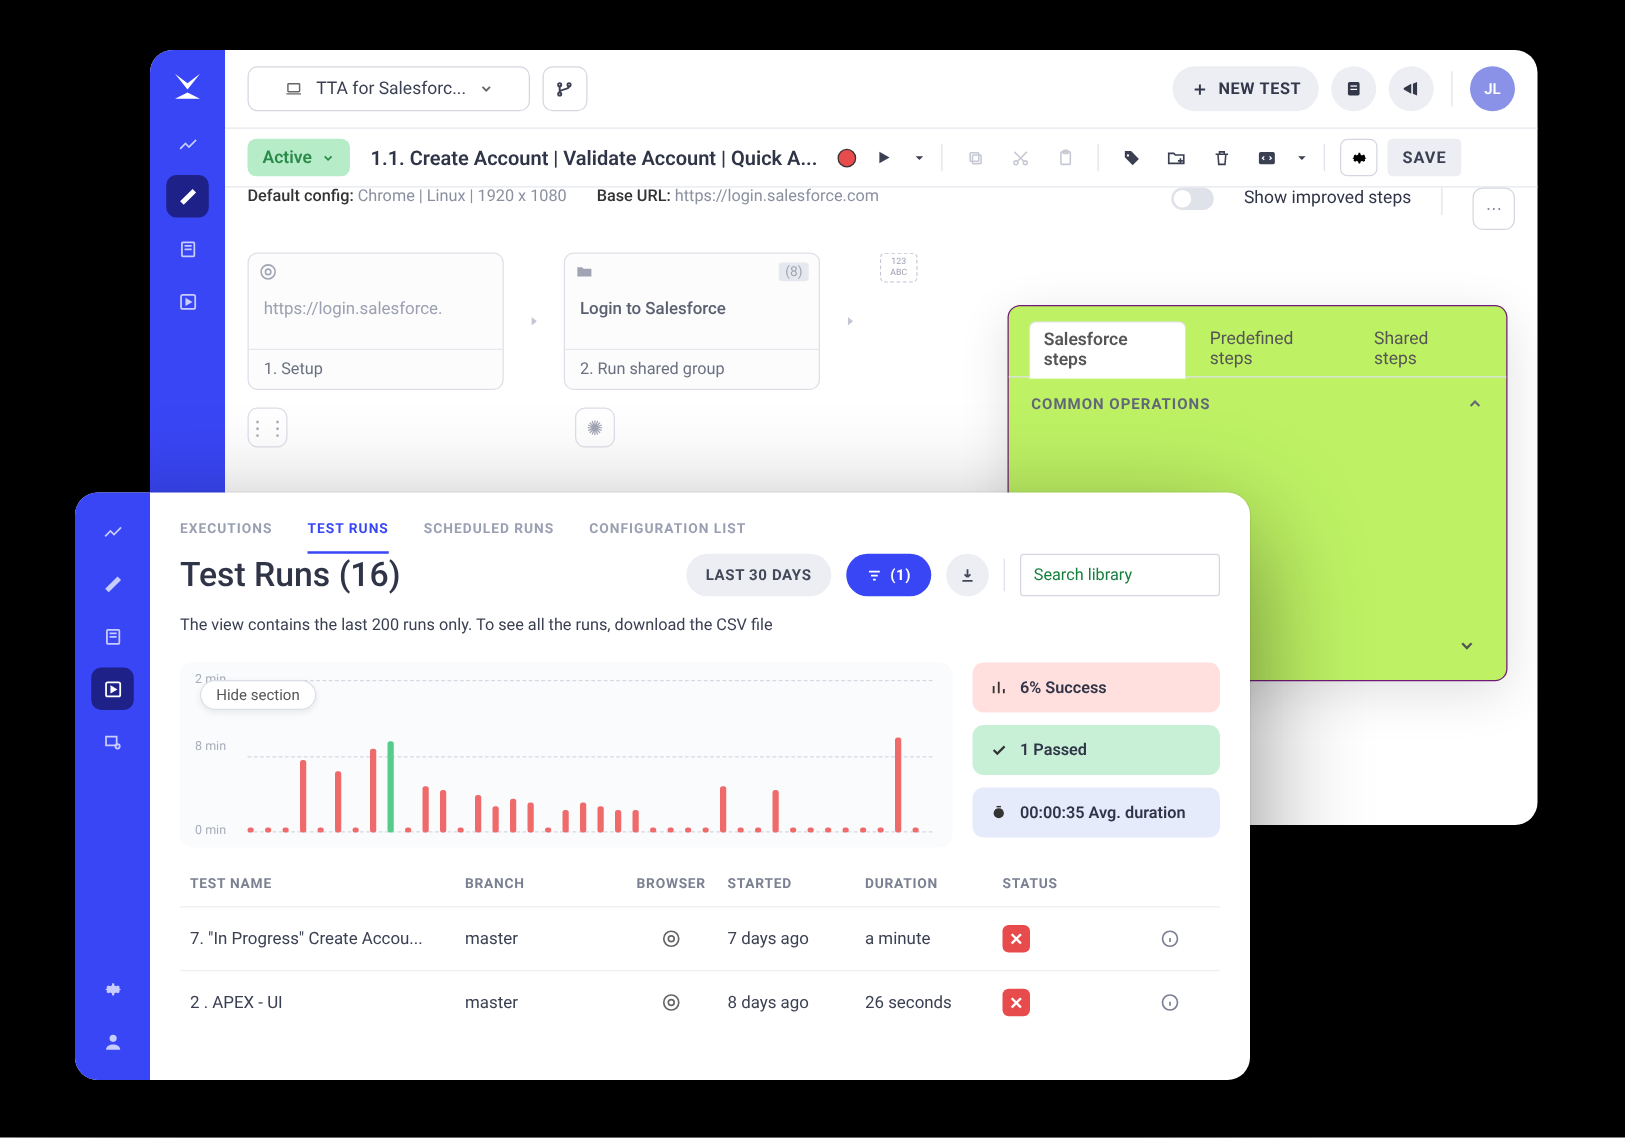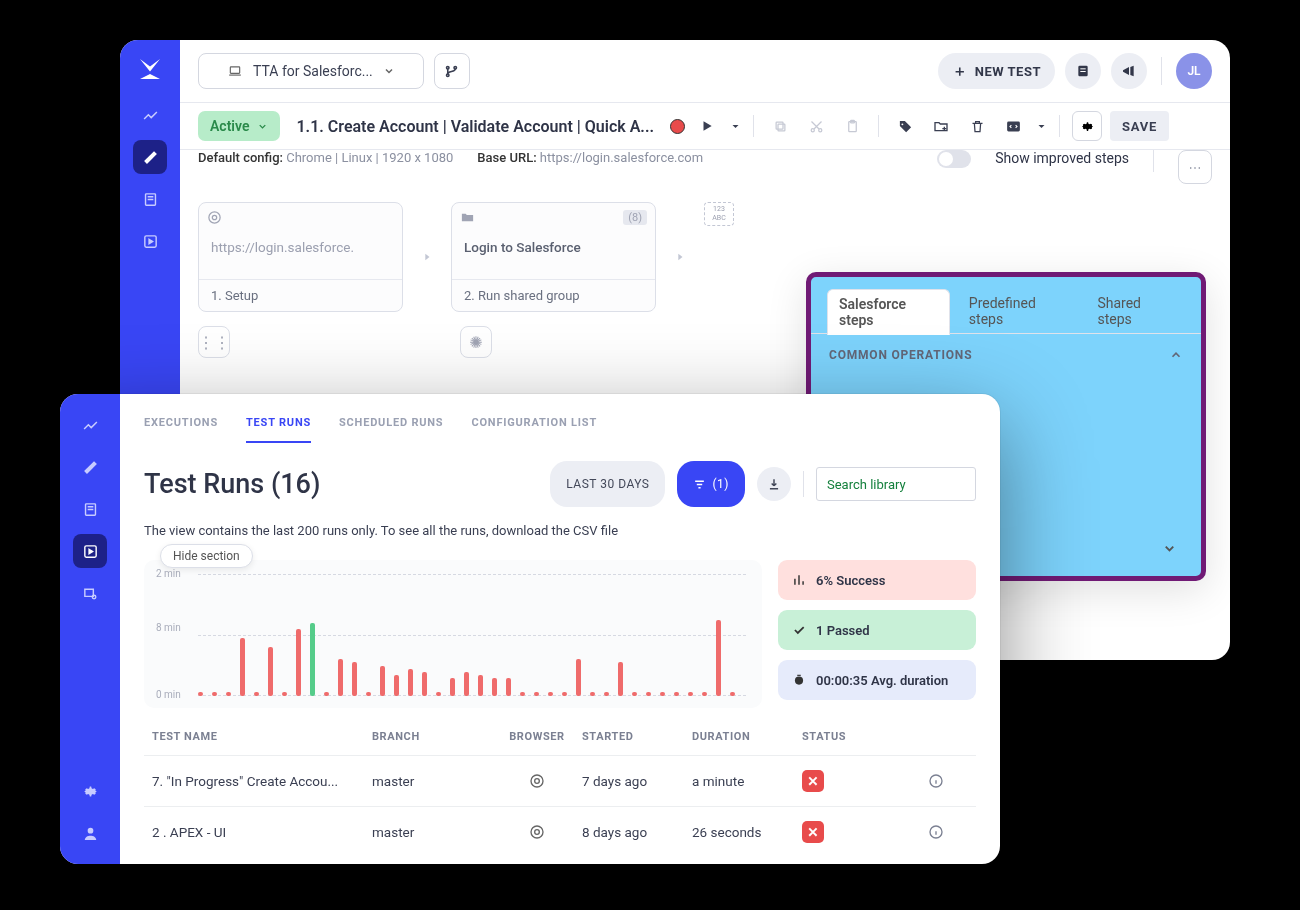--- a/index.html
+++ b/index.html
@@ -44,37 +44,37 @@
 
 .steps{margin-left:60px;padding:0 18px;display:flex;gap:14px;align-items:flex-start}
 .step{width:205px;border:1px solid #dcdfe8;border-radius:8px;background:#fcfcfd}
 .step .hd{height:28px;display:flex;align-items:center;padding:0 8px;gap:6px;color:#a0a4b4}
 .step .body{padding:8px 12px 6px;color:#9ca0b0;font-size:13.5px;min-height:48px}
 .step .ft{border-top:1px solid #e6e8ef;padding:8px 12px;color:#6a7080;font-size:13px}
 .arrow{width:20px;height:110px;display:flex;align-items:center;justify-content:center;color:#c3c7d4}
 .grabstep{width:32px;height:32px;border:1px solid #dcdfe8;border-radius:8px;display:flex;align-items:center;justify-content:center;color:#a0a4b4;margin-top:130px}
 
 
-.panel{position:absolute;right:24px;top:232px;width:400px;background:#7dd3fc;border:5px solid #701a75;border-radius:10px;box-shadow:0 10px 40px rgba(0,0,0,.12)}
+.panel{position:absolute;right:24px;top:204px;width:400px;background:#bef264;border:1px solid #701a75;border-radius:10px;box-shadow:0 10px 40px rgba(0,0,0,.12)}
 .ptabs{display:flex;gap:8px;padding:12px 16px 0}
 .ptab{padding:6px 11px;font-size:14px;border-radius:6px 6px 0 0;color:#555;cursor:pointer}
 .ptab.active{background:#fff;border:1px solid #e0e2ea;border-bottom:1px solid #fff;font-weight:600;margin-bottom:-1px}
 .psearch{margin:10px 16px;height:38px;background:#eceef4;border-radius:7px;display:flex;align-items:center;padding:0 12px;gap:8px;color:#8b90a0;font-size:14px}
 .psection{padding:14px 18px;display:flex;align-items:center;justify-content:space-between;color:#626778;font-size:12px;font-weight:700;letter-spacing:.8px}
 .panel .spacer2{height:200px}
 .pexpand{position:absolute;right:18px;bottom:14px;width:28px;height:28px;display:flex;align-items:center;justify-content:center;color:#555}
 
 
 .w2c{margin-left:60px;padding:22px 24px 0}
 .tabs2{display:flex;gap:28px;font-size:11px;font-weight:700;letter-spacing:.8px;color:#9aa0b2}
 .tabs2 .t{cursor:pointer;padding-bottom:12px}
 .tabs2 .t.active{color:#3946f5;border-bottom:2px solid #3946f5}
-.h1row{display:flex;align-items:center;margin-top:18px;gap:12px}
+.h1row{display:flex;align-items:center;margin-top:0;gap:12px}
 .h1{font-size:27px;font-weight:500;color:#2f3447}
-.chip{height:46px;padding:0 16px;border-radius:17px;background:#eceef4;display:flex;align-items:center;font-size:12px;font-weight:400;letter-spacing:.5px;color:#434859}
+.chip{height:34px;padding:0 16px;border-radius:17px;background:#eceef4;display:flex;align-items:center;font-size:12px;font-weight:700;letter-spacing:.5px;color:#434859}
 .chip.blue{background:#3946f5;color:#fff;gap:6px}
 .sqbtn{width:34px;height:34px;border-radius:17px;background:#eceef4;display:flex;align-items:center;justify-content:center;color:#434859}
 .srch{width:160px;height:34px;border:1px solid #d4d7e0;font-size:13px;padding:0 10px;color:#15803d;display:flex;align-items:center;border-radius:3px}
 .note{font-size:13px;color:#3a3f52;margin-top:16px}
 
 .hide{position:absolute;left:160px;top:544px;z-index:3;background:#fff;border:1px solid #dcdfe8;border-radius:14px;padding:4px 12px;font-size:12px;color:#555;box-shadow:0 2px 6px rgba(0,0,0,.08)}
 
 .chartwrap{display:flex;gap:16px;margin-top:22px}
 .chart{flex:1;background:#fafbfc;border-radius:10px;padding:14px 16px 10px;position:relative;height:148px}
 .yax{position:absolute;left:12px;font-size:10px;color:#a9adbb}

